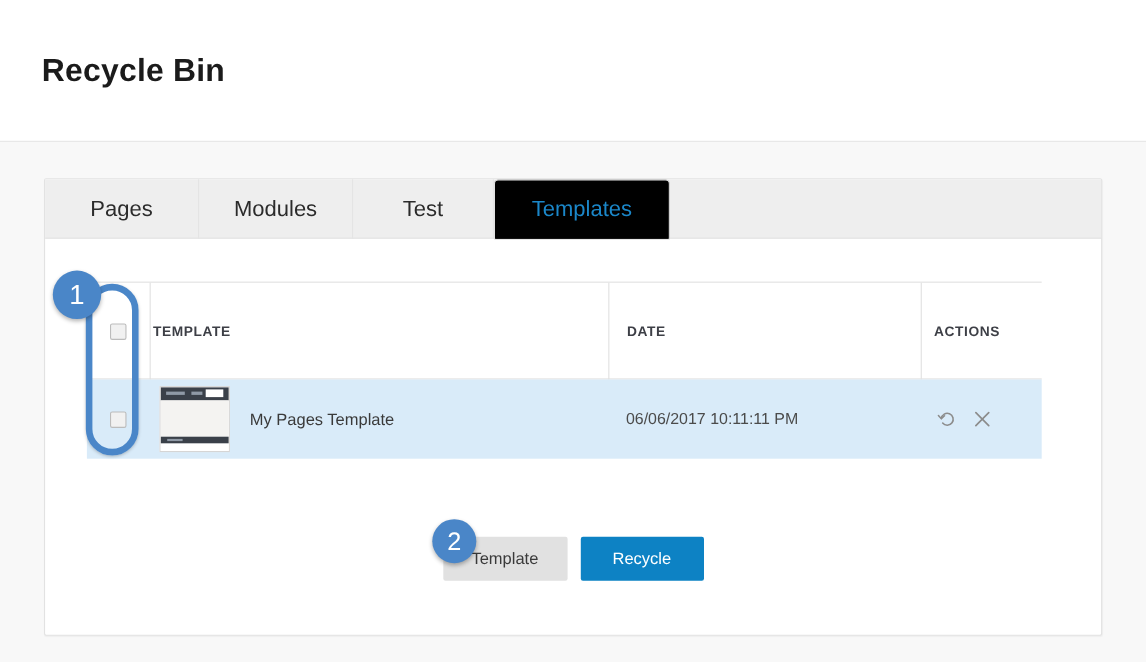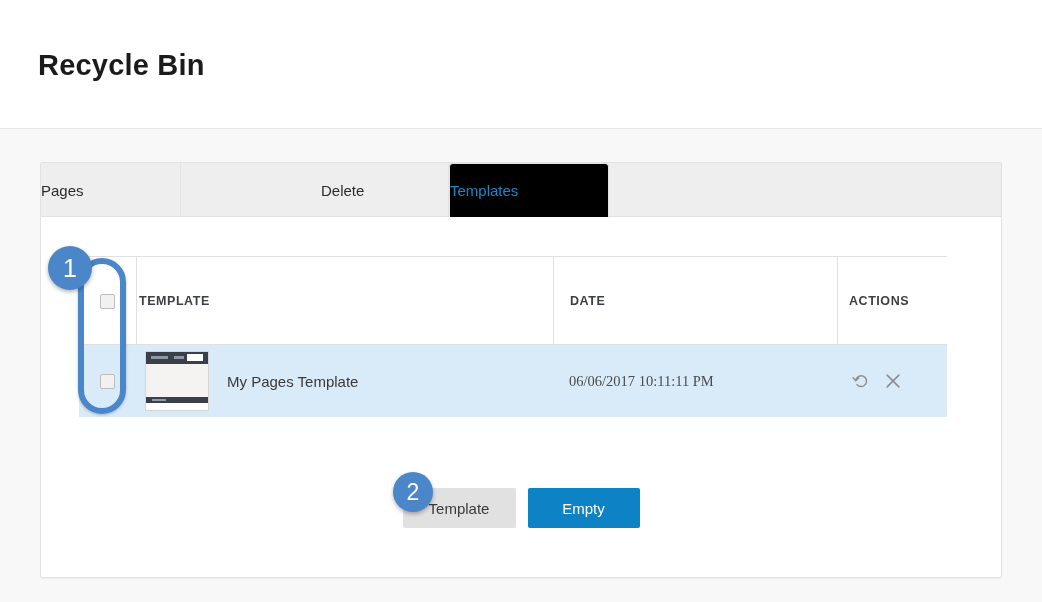--- a/index.html
+++ b/index.html
@@ -41,22 +41,22 @@
   }
 
   
   .tabbar{
     position:absolute; left:0; top:0; width:960px; height:54px;
     background:#eeeeee;
     border-bottom:1px solid #e2e2e2;
   }
   .tab{
     position:absolute; top:0; height:54px;
-    display:flex; align-items:center; justify-content:flex-start;
-    font-size:15px; color:#2b2b2b; cursor:pointer;
+    display:flex; align-items:center; justify-content:center;
+    font-size:20px; color:#2b2b2b; cursor:pointer;
     border-right:1px solid #e4e4e4;
   }
   .tab.t0{ left:0px;   width:140px; }
   .tab.t1{ left:140px; width:140px; }
   .tab.t2{ left:280px; width:128px; }
   .tab.t3{ left:408px; width:160px;
            background:#000000; color:#1b87c9;
            border:1px solid #e2e2e2; border-bottom:1px solid #ffffff;
            border-top-left-radius:4px; border-top-right-radius:4px;
            height:55px;}
@@ -85,21 +85,21 @@
              border-left:1px solid #e0e0e0; }
 
   .row{
     position:relative; height:72px;
     background:#d9ebf9;
   }
   .cell{ position:absolute; top:0; height:72px; display:flex; align-items:center; }
   .c-check{ left:0;   width:57px; justify-content:center; }
   .c-tmpl { left:57px; width:417px; }
   .c-date { left:474px; width:284px; padding-left:16px;
-            font-size:14.5px; color:#4b4b4b;font-family:Liberation Serif, serif; }
+            font-size:14.5px; color:#4b4b4b; }
   .c-act  { left:758px; width:110px; padding-left:14px; gap:12px; }
 
   .chk{
     width:15px; height:15px; border:1px solid #bcbcbc;
     background:#f1f1f1; border-radius:2px; display:block; cursor:pointer;
   }
 
   .thumb{
     width:64px; height:60px; background:#ffffff;
     border:1px solid #d5d5d5; margin-left:9px;
@@ -164,22 +164,25 @@
 <div class="page-header">
   <div class="page-title">Recycle Bin</div>
 </div>
 
 <div class="card">
 
   <div class="tabbar">
     <div class="tab t0">
       <span>Pages</span>
     </div>
+    <div class="tab t1">
+      <span>Modules</span>
+    </div>
     <div class="tab t2">
-      <span>Delete</span>
+      <span>Test</span>
     </div>
     <div class="tab t3">
       <span>Templates</span>
     </div>
   </div>
 
   <div class="table">
 
     <div class="thead">
       <div class="th th-check">
@@ -222,21 +225,21 @@
             <line x1="3.5" y1="3.5" x2="16.5" y2="16.5"></line>
             <line x1="16.5" y1="3.5" x2="3.5" y2="16.5"></line>
           </svg>
         </span>
       </div>
     </div>
   </div>
 
   <div class="btn-row">
     <button class="btn-restore">Template</button>
-    <button class="btn-delete">Empty</button>
+    <button class="btn-delete">Recycle</button>
   </div>
 </div>
 
 <div class="annot">
   <div class="pill pill-1"></div>
   <div class="badge badge-1">1</div>
   <div class="badge badge-2">2</div>
 </div>
 
 </body></html>

